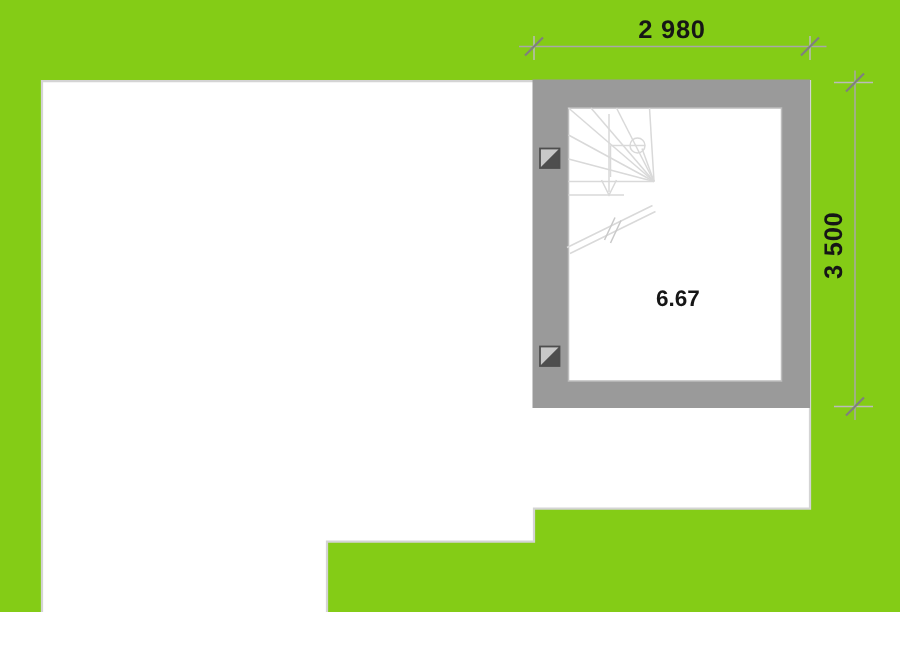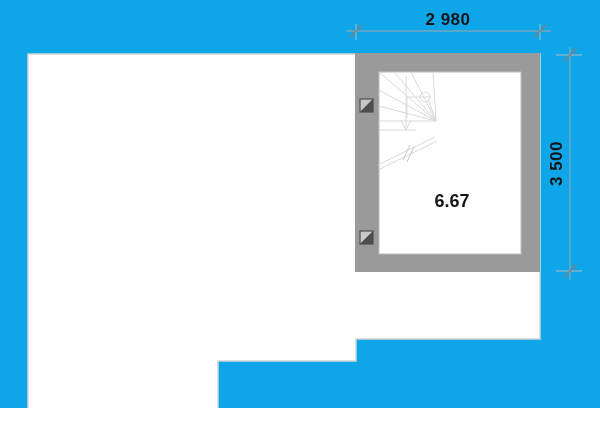--- a/index.html
+++ b/index.html
@@ -4,21 +4,21 @@
 <style>
   html, body {
     margin: 0;
     padding: 0;
     background: #ffffff;
   }
   .canvas {
     position: relative;
     width: 600px;
     height: 408px;
-    background: #0ea5e9;
+    background: #84cc16;
     font-family: "Liberation Sans", sans-serif;
     overflow: hidden;
   }
   .canvas svg {
     position: absolute;
     left: 0;
     top: 0;
   }
   .txt {
     position: absolute;
@@ -50,21 +50,21 @@
     top: 170px;
     width: 104px;
     font-size: 16px;
     text-decoration: underline;
     letter-spacing: 0.3px;
   }
   .room-area {
     left: 400px;
     top: 191px;
     width: 104px;
-    font-size: 18px;
+    font-size: 15px;
   }
 </style>
 </head>
 <body>
 
 <div class="canvas">
 
   <svg width="600" height="448" viewBox="0 0 600 448">
 
     <polygon points="28,54 540,54 540,339 356,339 356,361 218,361 218,423 28,423" style="fill:#ffffff; stroke:var(--outline,#d4d4d4); stroke-width:1.5;"></polygon>

